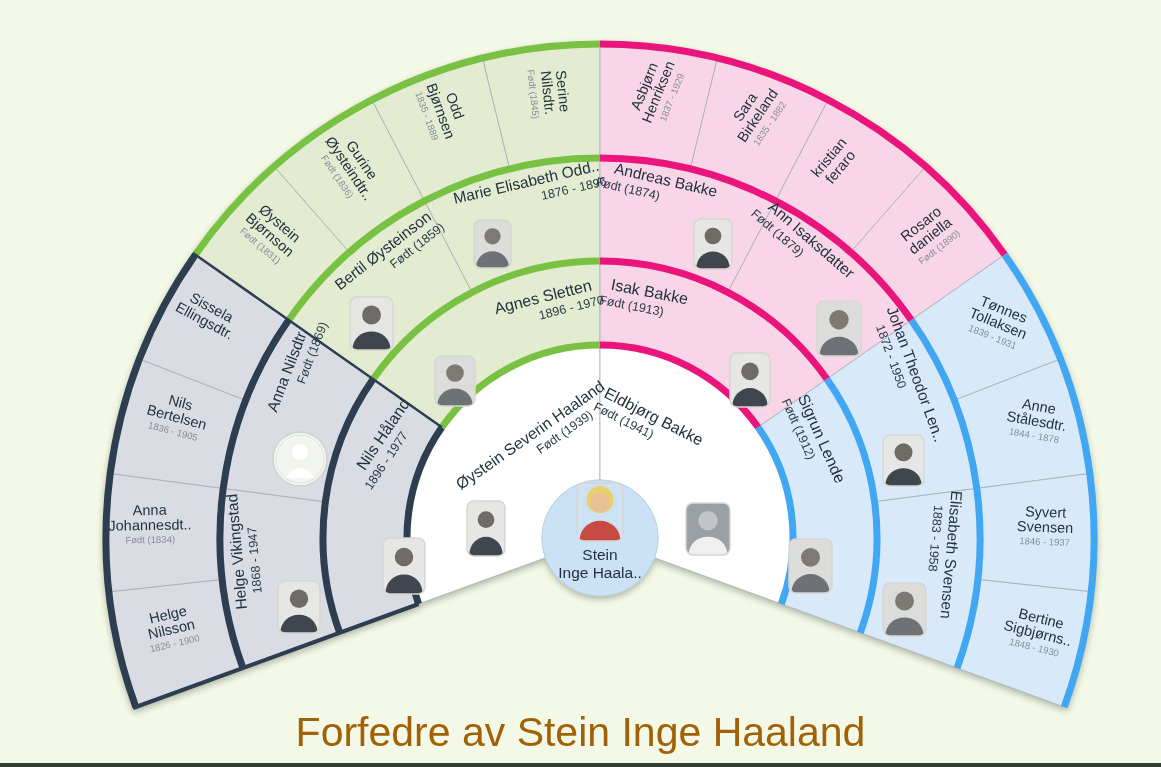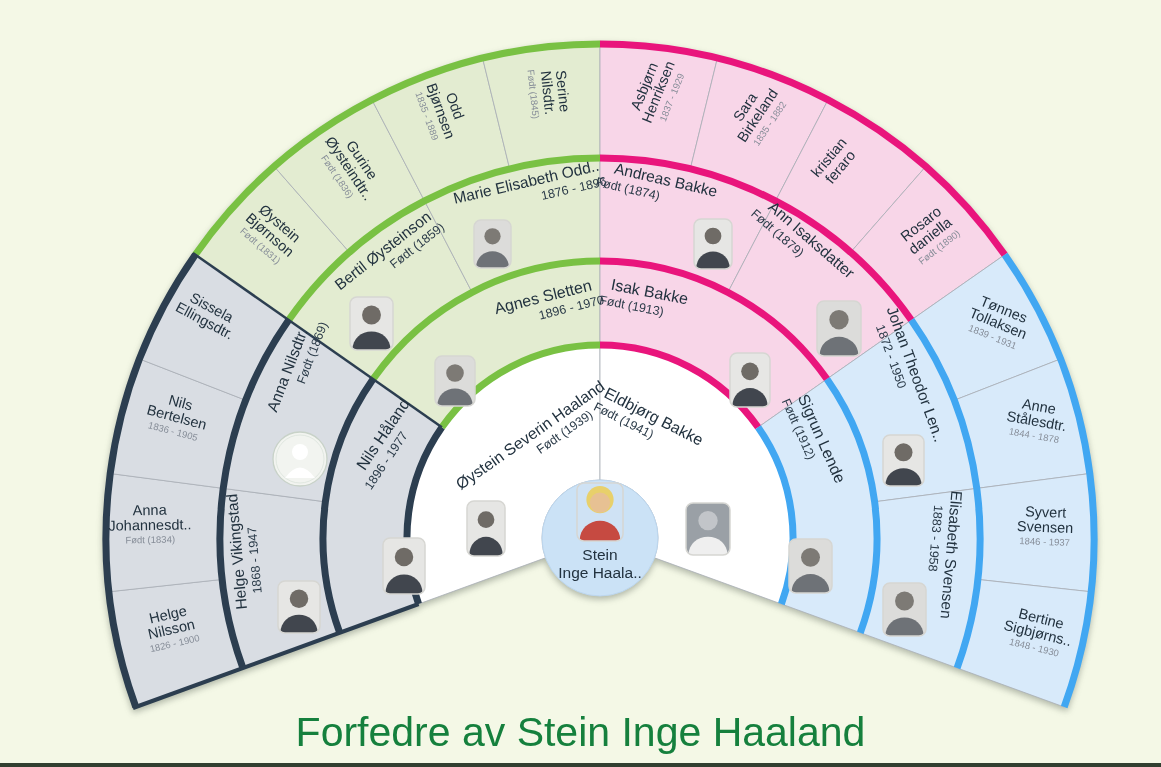--- a/index.html
+++ b/index.html
@@ -8,21 +8,21 @@
   svg{position:absolute;left:0;top:0;}
   svg text{font-family:"Liberation Sans",sans-serif;}
   .slice{stroke:#a9aeb6;stroke-width:0.8;}
   .nm1,.nm2{font-size:16px;fill:#22323f;}
   .nm3{font-size:15.5px;fill:#22323f;}
   .nm4{font-size:14.5px;fill:#22323f;}
   .dt{font-size:12.5px;fill:#2b3b49;}
   .dt4{font-size:9.5px;fill:#868d98;}
   .ctr{font-size:15.5px;fill:#22323f;}
   .title{position:absolute;left:0;top:709px;width:100%;text-align:center;
-         font-size:41px;font-weight:400;color:#15803d;}
+         font-size:41px;font-weight:400;color:#a16207;}
   .bottombar{position:absolute;left:0;bottom:0;width:100%;height:4px;background:#313f30;}
 </style>
 </head>
 <body>
 
 <div class="page">
   <svg id="fan" width="1161" height="767" viewBox="0 0 1161 767">
       <g style="filter:drop-shadow(0px 3px 3px rgba(55,65,55,0.35))">
         <path d="M 545.5 557.8 L 418.6 604.0 A 193 193 0 0 1 600.0 345.0 L 600.0 480.0 A 58 58 0 0 0 545.5 557.8 Z" class="slice" fill="#ffffff"></path>
         <path d="M 600.0 480.0 L 600.0 345.0 A 193 193 0 0 1 781.4 604.0 L 654.5 557.8 A 58 58 0 0 0 600.0 480.0 Z" class="slice" fill="#ffffff"></path>

